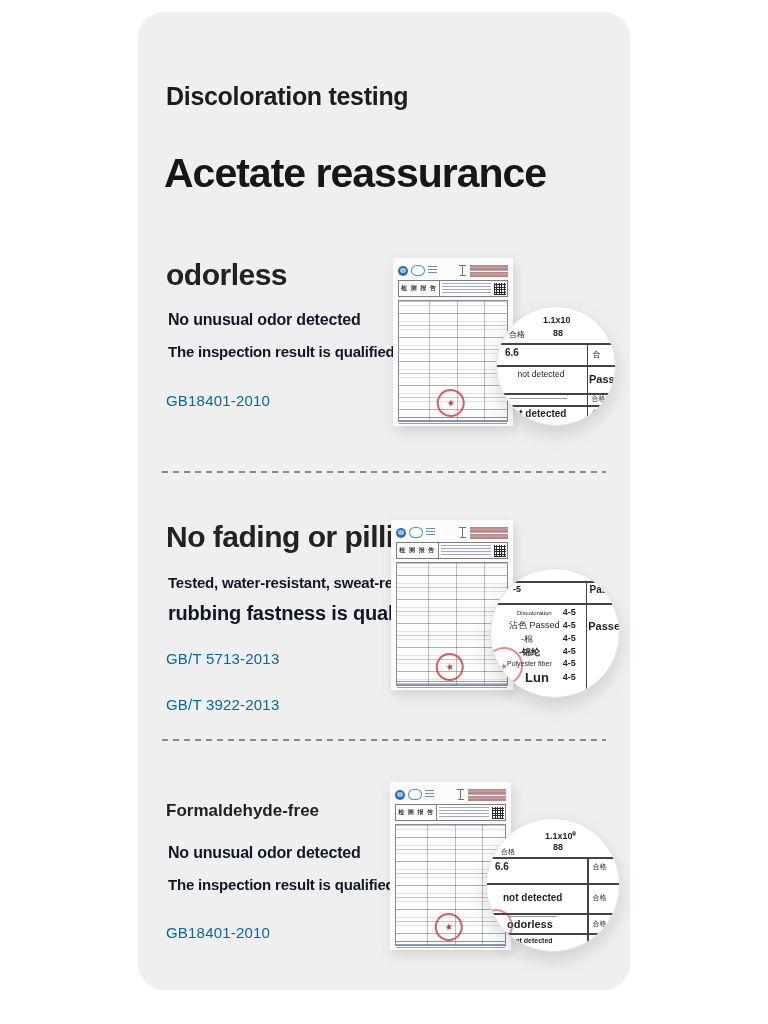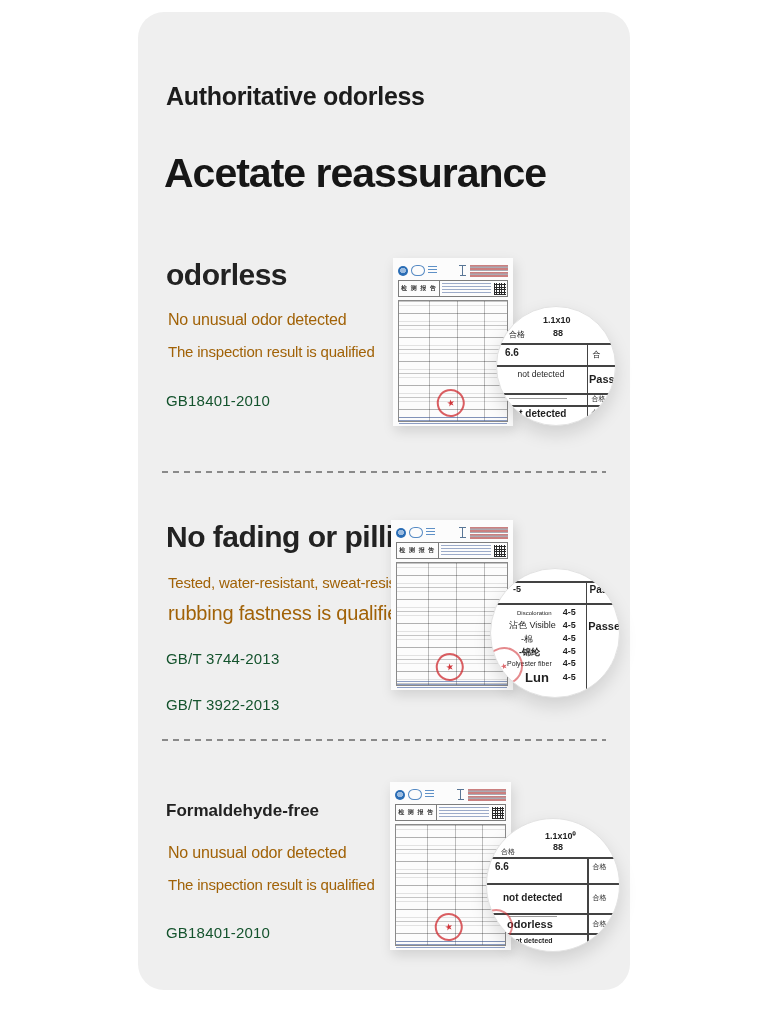--- a/index.html
+++ b/index.html
@@ -4,23 +4,23 @@
 <style>
   html,body{margin:0;padding:0;width:768px;height:1024px;background:#ffffff;overflow:hidden;
     font-family:"Liberation Sans", sans-serif;-webkit-font-smoothing:antialiased;}
   .card{position:absolute;left:138px;top:12px;width:492px;height:978px;background:#efefef;border-radius:26px;}
 
   
   .eyebrow{position:absolute;left:28px;top:70px;font-size:25px;font-weight:700;color:#1c1c1c;letter-spacing:-.3px;}
   .headline{position:absolute;left:26px;top:138px;font-size:41px;font-weight:700;color:#161616;letter-spacing:-1px;}
   .sec-title{position:absolute;left:28px;font-size:30px;font-weight:700;color:#222;letter-spacing:-.5px;}
   .sec-title.small{font-size:17px;letter-spacing:0;}
-  .sec-line{position:absolute;left:30px;font-weight:400;color:#a16207;letter-spacing:-.2px;text-align:center;}
+  .sec-line{position:absolute;left:30px;font-weight:700;color:#0f172a;letter-spacing:-.2px;text-align:center;}
   .fs16{font-size:16px;} .fs15{font-size:15px;} .fs20{font-size:20px;}
-  .std{position:absolute;left:28px;font-size:15px;color:#14532d;letter-spacing:.2px;}
+  .std{position:absolute;left:28px;font-size:15px;color:#0369a1;letter-spacing:.2px;}
   .dash{position:absolute;left:24px;right:24px;height:2px;
     background:repeating-linear-gradient(90deg,#8a8a8a 0 6px,transparent 6px 11px);}
 
   
   .cert{position:absolute;background:#fcfcfc;box-shadow:2px 5px 12px rgba(0,0,0,.13);
     padding:6px 5px 4px;box-sizing:border-box;display:flex;flex-direction:column;z-index:1;}
   .cert-logos{display:flex;align-items:center;gap:3px;height:13px;margin-bottom:3px;}
   .logo-ilac{width:10px;height:10px;border-radius:50%;
     background:radial-gradient(circle at 50% 45%, #9cbce0 0 38%, #2a6db5 40% 100%);}
   .logo-cnas{width:12px;height:9px;border:1px solid #2a6db5;border-radius:50% / 60%;opacity:.8;}
@@ -119,21 +119,21 @@
 
   .cert1{left:255px;top:246px;width:120px;height:168px;}
   .cert2{left:253px;top:508px;width:122px;height:170px;}
   .cert3{left:252px;top:770px;width:121px;height:168px;}
 </style>
 </head>
 <body>
 
 <div class="card">
 
-  <div class="eyebrow">Authoritative odorless</div>
+  <div class="eyebrow">Discoloration testing</div>
   <div class="headline">Acetate reassurance</div>
 
   <div class="sec-title" style="top:246px">odorless</div>
   <div class="sec-line fs16" style="top:299px">No unusual odor detected</div>
   <div class="sec-line fs15" style="top:331px">The inspection result is qualified</div>
   <div class="std" style="top:380px">GB18401-2010</div>
 
   <div class="cert cert1">
     <div class="cert-logos">
       <span class="logo-ilac"></span>
@@ -174,21 +174,21 @@
     <span class="m1-r3r">合格</span>
     <span class="m1-nd2">not detected</span>
     <span class="m1-r4r">合格</span>
   </div>
 
   <div class="dash" style="top:459px"></div>
 
   <div class="sec-title" style="top:508px">No fading or pilling</div>
   <div class="sec-line fs15" style="top:562px">Tested, water-resistant, sweat-resistant</div>
   <div class="sec-line fs20" style="top:590px">rubbing fastness is qualified</div>
-  <div class="std" style="top:638px">GB/T 3744-2013</div>
+  <div class="std" style="top:638px">GB/T 5713-2013</div>
   <div class="std" style="top:684px">GB/T 3922-2013</div>
 
   <div class="cert cert2">
     <div class="cert-logos">
       <span class="logo-ilac"></span>
       <span class="logo-cnas"></span>
       <span class="logo-lines"></span>
       <span class="flex-sp"></span>
       <span class="logo-scales"></span>
       <span class="logo-text"></span>
@@ -209,21 +209,21 @@
 
   <div class="mag mag2">
     <i class="hl m2-h1"></i>
       <i class="hl m2-h2"></i>
       <i class="vl m2-vl"></i>
     <span class="m2-top">-5</span>
     <span class="m2-passed1">Passed</span>
     <span class="m2-passed2">Passed</span>
     <span class="m2-r1l">Discoloration</span>
     <span class="m2-r1v">4-5</span>
-    <span class="m2-r2l">沾色 Visible</span>
+    <span class="m2-r2l">沾色 Passed</span>
     <span class="m2-r2v">4-5</span>
     <span class="m2-r3l">-棉</span>
     <span class="m2-r3v">4-5</span>
     <span class="m2-r4l">-锦纶</span>
     <span class="m2-r4v">4-5</span>
     <span class="m2-r5l">Polyester fiber</span>
     <span class="m2-r5v">4-5</span>
     <span class="m2-r6l">Lun</span>
     <span class="m2-r6v">4-5</span>
     <span class="ghost-stamp m2-stamp"></span>

